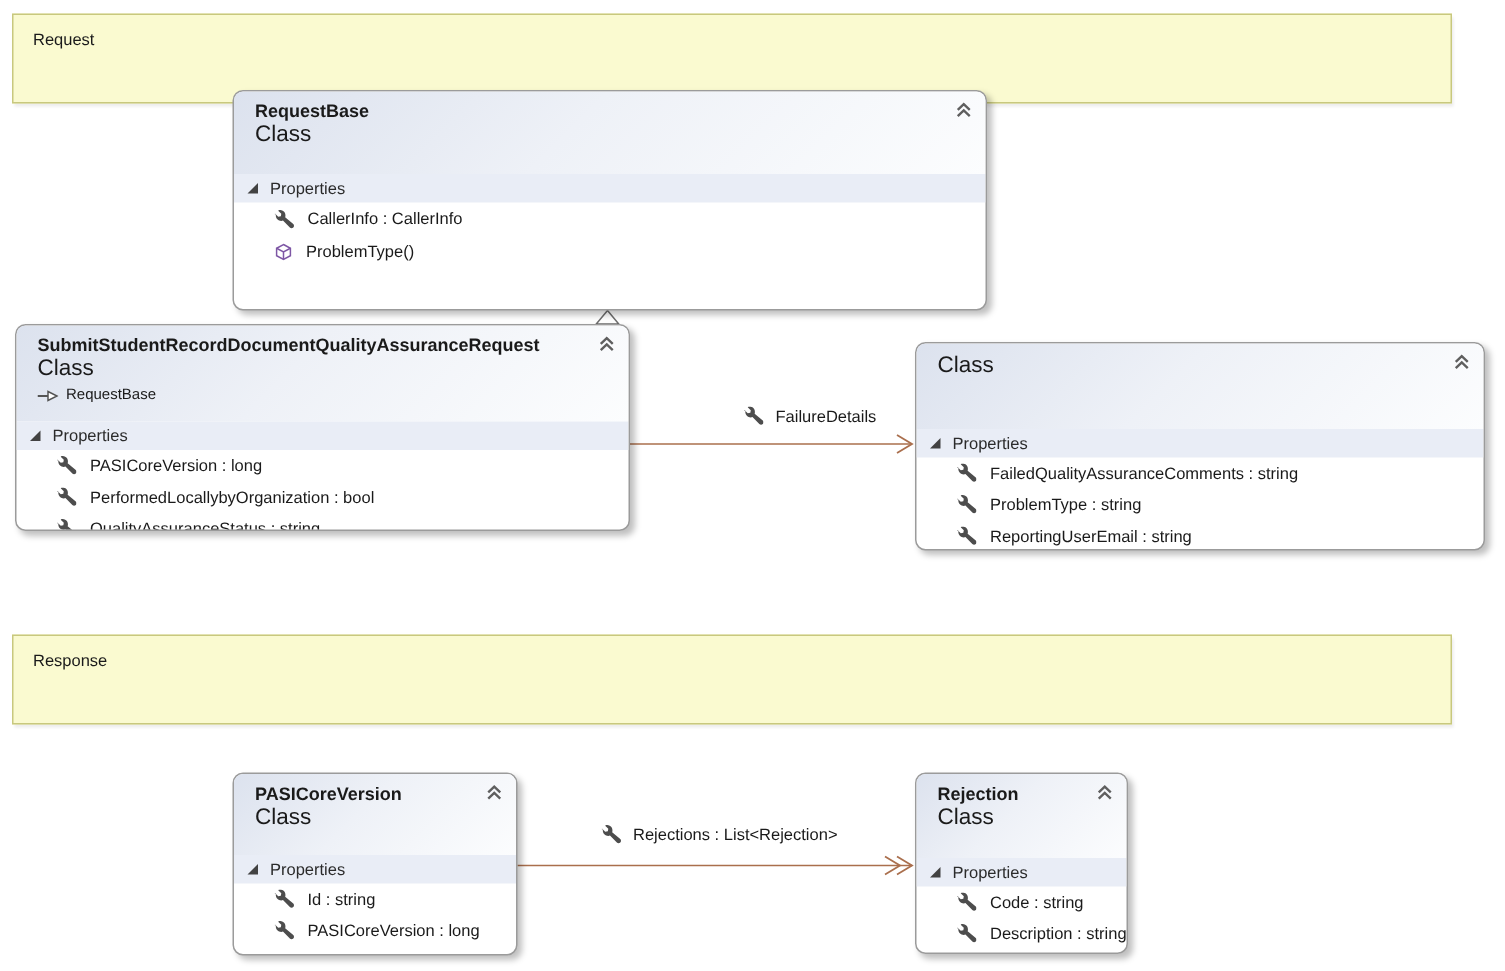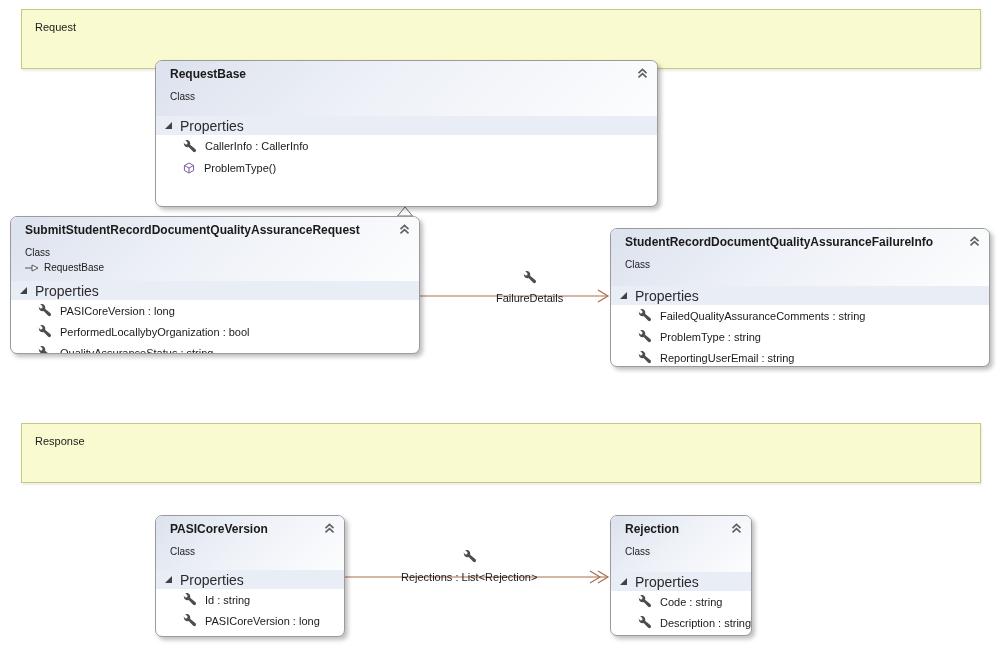--- a/index.html
+++ b/index.html
@@ -10,56 +10,56 @@
   .connectors{position:absolute;left:0;top:0;z-index:1;}
   .inherit-line{stroke:#6e6e6e;stroke-width:1;fill:none;}
   .inherit-tri{fill:#ffffff;stroke:#6e6e6e;stroke-width:1;}
   .assoc-line{stroke:var(--assoc);stroke-width:1;}
   .assoc-head{fill:none;stroke:var(--assoc);stroke-width:1.2;}
 
   .comment{
     position:absolute;left:8px;width:960px;height:60px;
     background:var(--comment-bg);border:1px solid var(--comment-border);
     box-sizing:border-box;padding:11px 13px;font-size:11px;color:#1a1a1a;
-    box-shadow:1px 2px 2px rgba(0,0,0,.08);z-index:2;margin-left:13px;
+    box-shadow:1px 2px 2px rgba(0,0,0,.08);z-index:2;
   }
 
   .class-box{
     position:absolute;background:#ffffff;border:1px solid var(--box-border);
     border-radius:7px;box-shadow:3px 3px 4px rgba(0,0,0,.25);
     box-sizing:border-box;overflow:hidden;z-index:3;
   }
   .box-header{
     background:linear-gradient(135deg,var(--header-start) 0%,#eef1f7 45%,var(--header-end) 100%);
     padding:6px 26px 0 14px;box-sizing:border-box;
   }
   .box-title{font-size:12px;font-weight:bold;color:#1a1a1a;white-space:nowrap;}
-  .box-stereotype{font-size:10px;color:#1a1a1a;margin-top:10px;}
+  .box-stereotype{font-size:15px;color:#1a1a1a;margin-top:0;}
   .base-row{display:flex;align-items:center;gap:5px;margin-top:4px;font-size:10px;color:#1a1a1a;}
   .collapse-btn{
     position:absolute;top:5px;right:7px;width:16px;height:14px;
     background:transparent;border:none;padding:0;cursor:pointer;line-height:0;
   }
   .section-row{
     display:flex;align-items:center;height:19px;background:var(--section-bg);
-    padding-left:9px;gap:8px;font-size:14px;color:#2b2b2b;
+    padding-left:9px;gap:8px;font-size:11px;color:#2b2b2b;
   }
   .expander{
     width:0;height:0;border-style:solid;border-width:0 0 7px 7px;
     border-color:transparent transparent #424242 transparent;
   }
   .member-row{
     display:flex;align-items:center;height:21px;padding-left:27px;gap:9px;
     font-size:11px;color:#1a1a1a;white-space:nowrap;
   }
   .icon{display:inline-flex;line-height:0;}
 
   .assoc-label{
     position:absolute;display:flex;align-items:center;gap:8px;
-    font-size:11px;color:#1a1a1a;z-index:4;white-space:nowrap;flex-direction:column;
+    font-size:11px;color:#1a1a1a;z-index:4;white-space:nowrap;
   }
 </style>
 </head>
 <body>
 
 <svg class="connectors" width="1003" height="647">
   <path d="M405 216 L405 219 L215 219 L215 228" class="inherit-line"></path>
   <polygon points="405,207 397.5,216 412.5,216" class="inherit-tri"></polygon>
 
   <line x1="420" y1="296" x2="608" y2="296" class="assoc-line"></line>
@@ -180,21 +180,20 @@
 </div>
 
 <div class="class-box" style="left:610px;top:228px;width:380px;height:139px;">
   <button class="collapse-btn">
     <svg width="13" height="12" viewBox="0 0 12 12">
         <polyline points="2,6.2 6,2.4 10,6.2" fill="none" stroke="#5f5f5f" stroke-width="1.6"></polyline>
         <polyline points="2,10.4 6,6.6 10,10.4" fill="none" stroke="#5f5f5f" stroke-width="1.6"></polyline>
       </svg>
   </button>
   <div class="box-header" style="height:57px;">
-    <div class="box-title">StudentRecordDocumentQualityAssuranceFailureInfo</div>
     <div class="box-stereotype">Class</div>
   </div>
   <div class="section-row">
     <span class="expander"></span>
     <span>Properties</span>
   </div>
   <div class="member-row">
     <span class="icon">
       <svg width="13" height="13" viewBox="0 0 512 512">
           <g transform="translate(512,0) scale(-1,1)">

